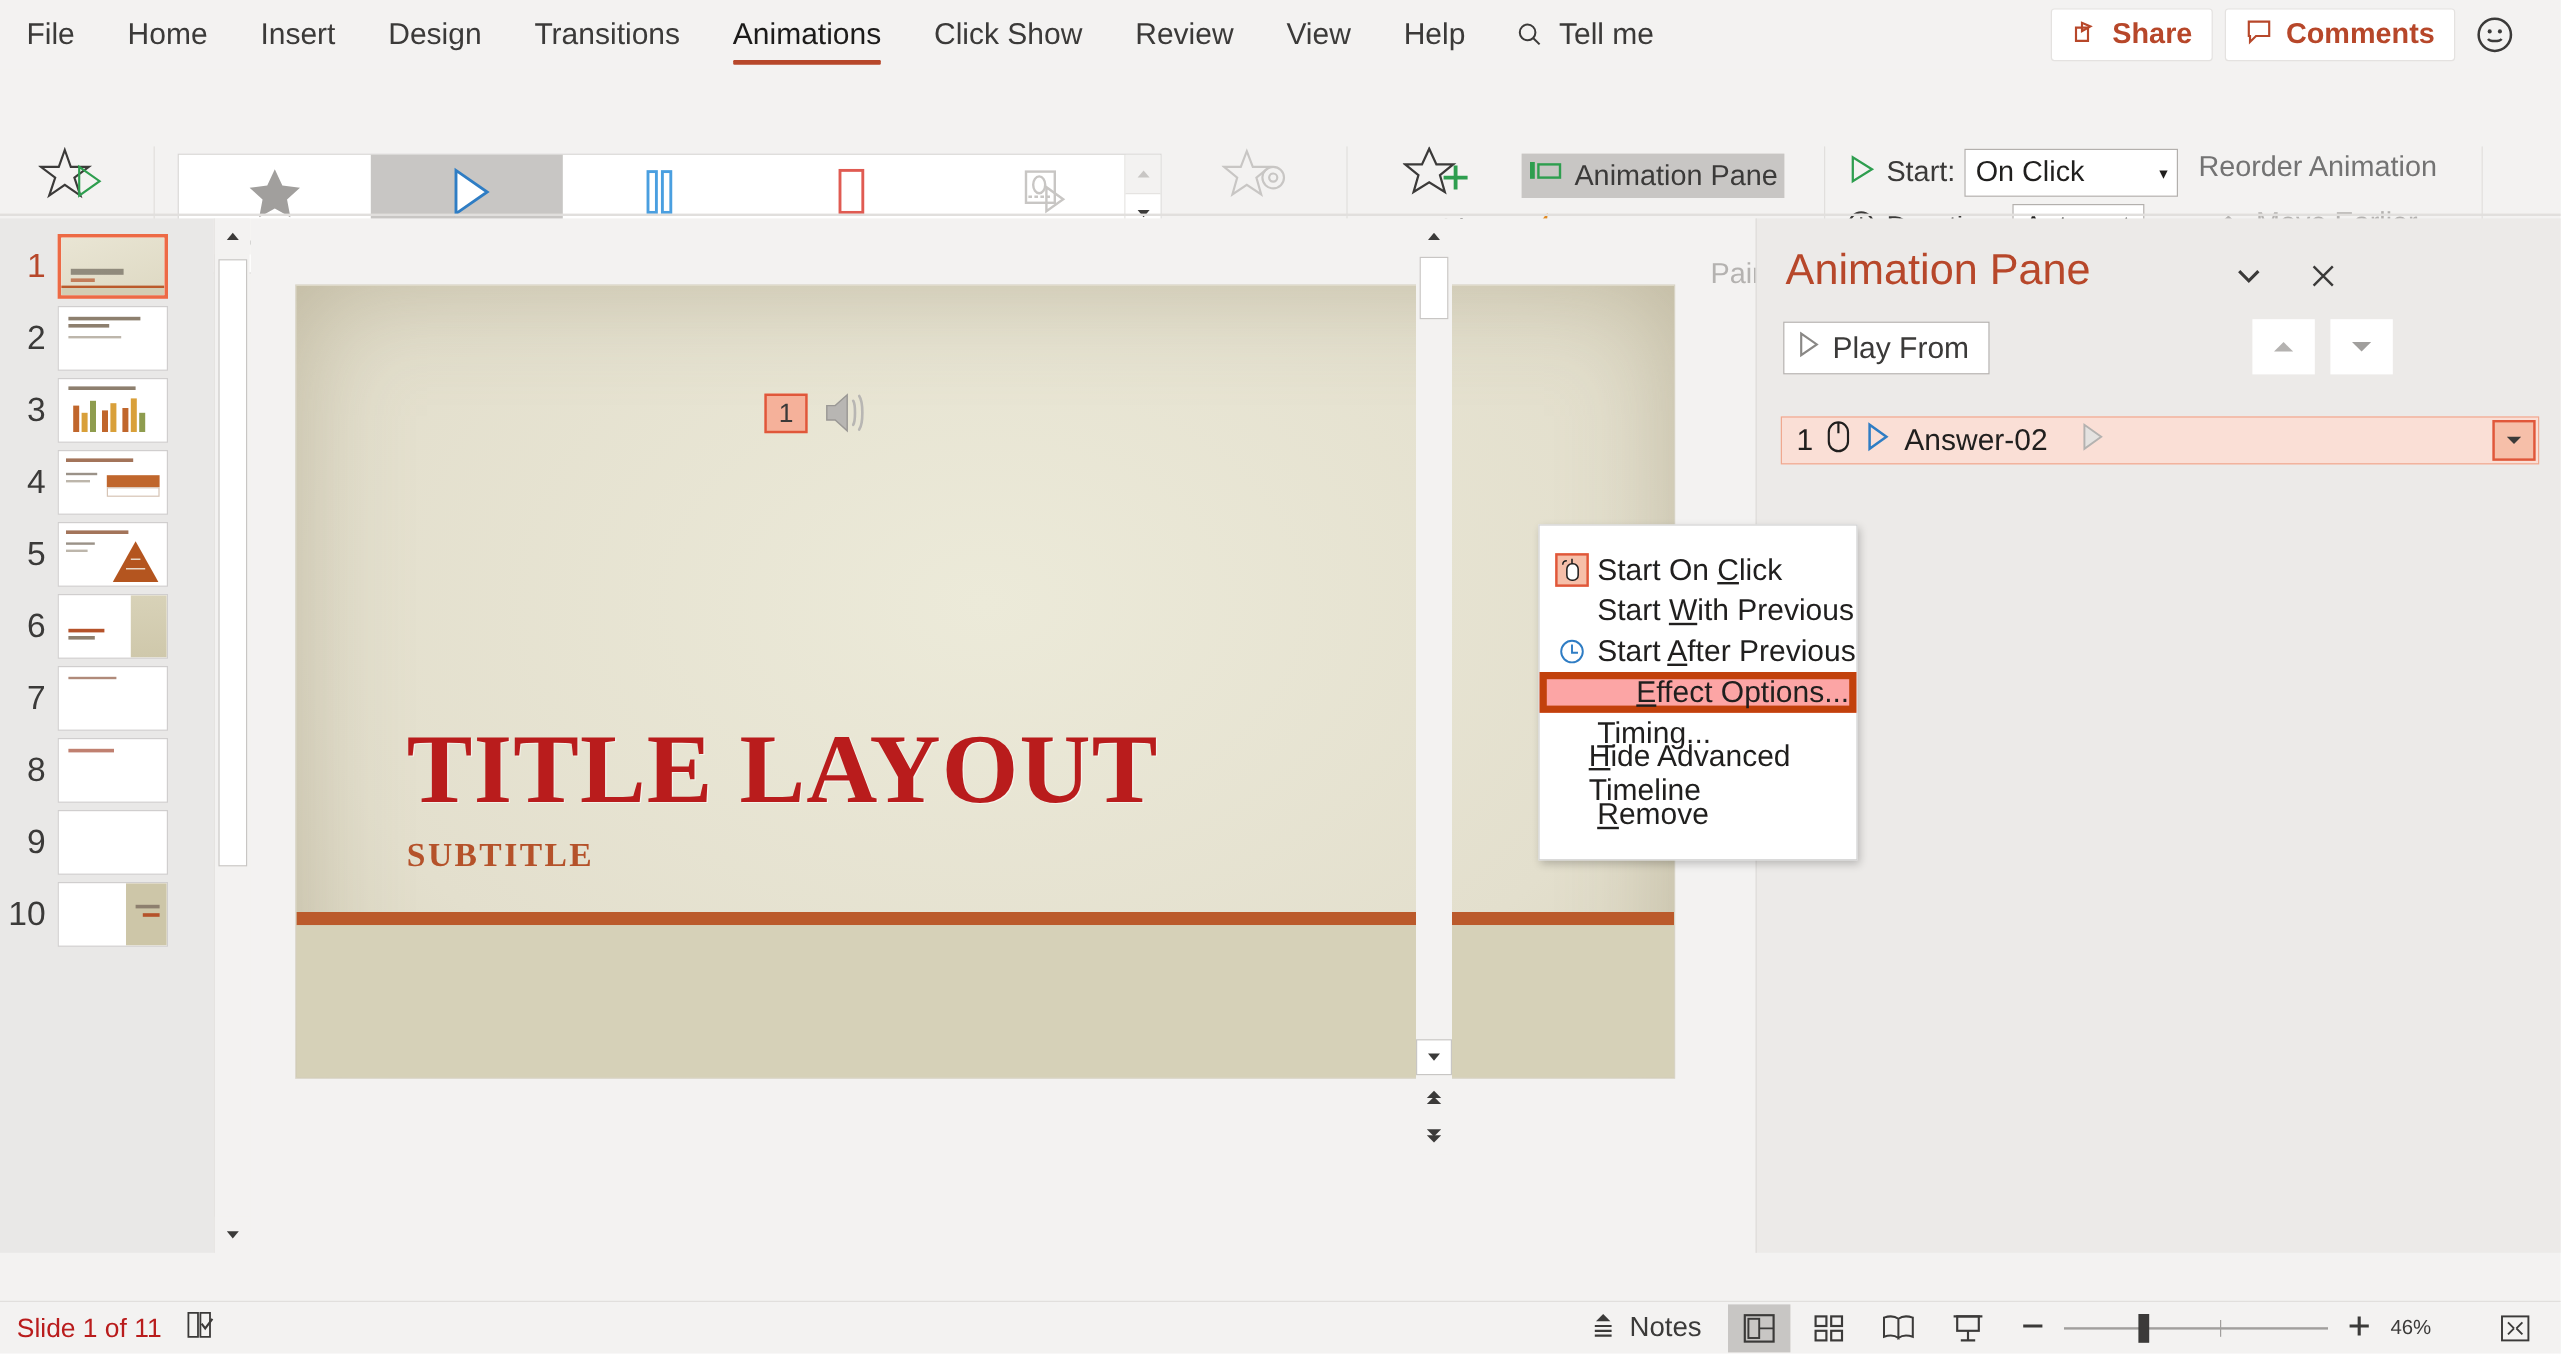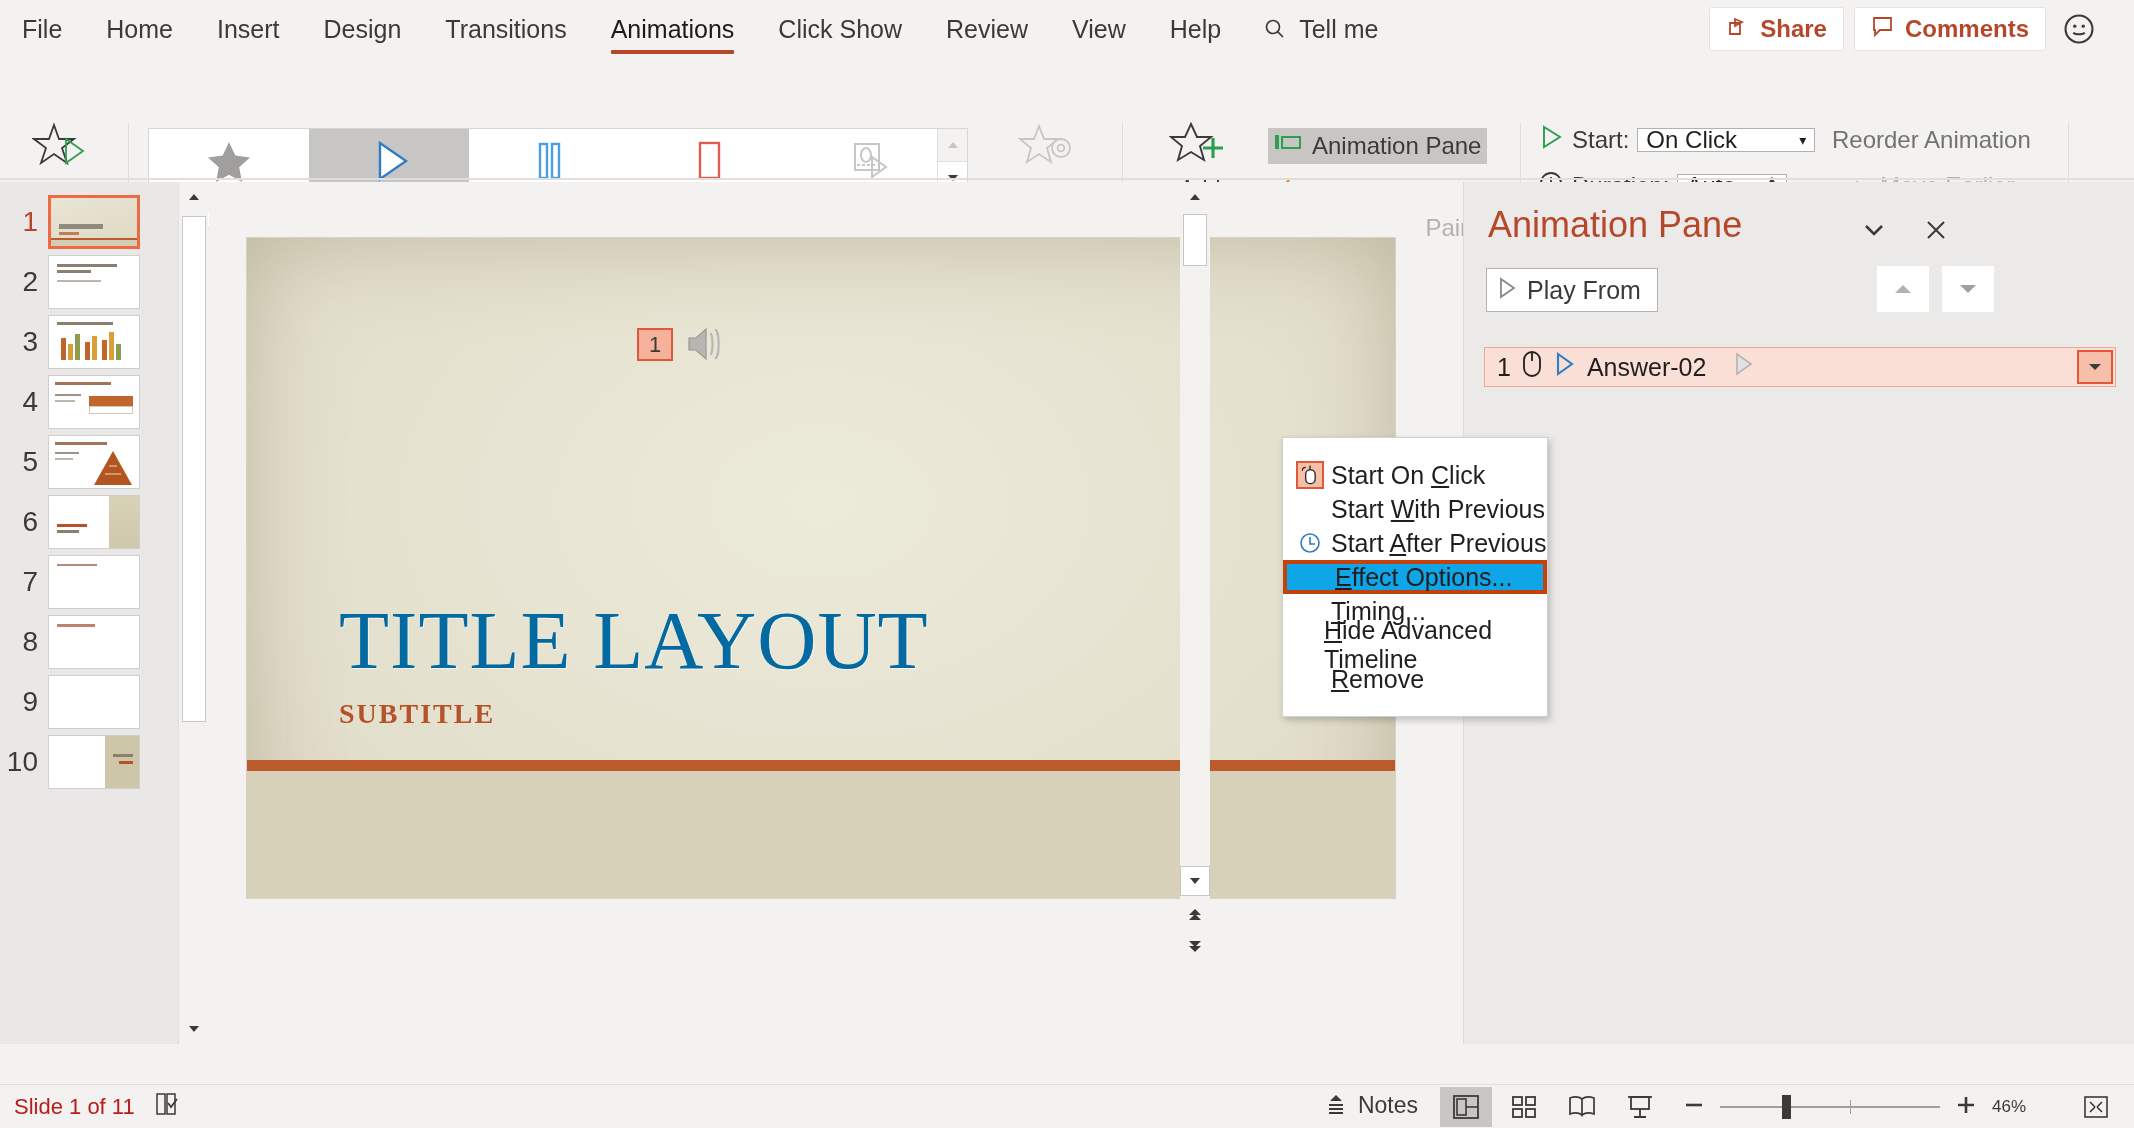--- a/index.html
+++ b/index.html
@@ -96,21 +96,21 @@
   .advrow {
     position:absolute; display:flex; align-items:center; gap:10px;
     font-size:24px; color:#3b3a39; cursor:pointer; padding:2px 6px;
   }
   .advrow.on { background:#c8c6c4; }
   .advrow.disabled { color:#b4b2b0; }
 
   
   .timrow { position:absolute; display:flex; align-items:center; gap:8px; font-size:24px; color:#3b3a39; }
   .combo {
-    border:1px solid #b3b0ad; background:#ffffff; height:24px;
+    border:1px solid #b3b0ad; background:#ffffff; height:40px;
     display:flex; align-items:center; padding:0 8px; font-size:24px; color:#201f1e;
     position:relative; cursor:pointer;
   }
   .combo .cval { flex:1; }
   .spin { display:flex; flex-direction:column; margin-left:6px; gap:2px; }
   .spin i { font-style:normal; font-size:13px; line-height:11px; color:#3b3a39; }
   .reorder-title { position:absolute; font-size:24px; color:#737373; }
   .reorder-item { position:absolute; display:flex; align-items:center; gap:12px; font-size:24px; color:#b4b2b0; }
   .collapse-ribbon { position:absolute; right:14px; top:150px; font-size:22px; color:#605e5c; cursor:pointer; }
 
@@ -146,21 +146,21 @@
     box-shadow: 0 0 0 1px #d7d3c4;
   }
   .slide-bg {
     position:absolute; inset:0;
     background:
       radial-gradient(ellipse at 50% 40%, #ecead9 0%, #e3dfcd 70%, #d9d4be 100%);
   }
   .slide-vign { position:absolute; inset:0; box-shadow: inset 0 0 90px rgba(150,140,110,.45); }
   .slide-title {
     position:absolute; left:92px; top:356px; font-family:"Liberation Serif", serif;
-    font-size:82px; font-weight:normal; color:#0369a1; letter-spacing:1px;
+    font-size:82px; font-weight:bold; color:#b91c1c; letter-spacing:1px;
     text-shadow: 1px 1px 0 rgba(255,255,255,.55);
     text-align: center;
   }
   .slide-subtitle {
     position:absolute; left:92px; top:460px; font-family:"Liberation Serif", serif;
     font-size:28px; font-weight:bold; color:#b5522a; letter-spacing:2px;
   }
   .slide-rule { position:absolute; left:0; right:0; top:522px; height:11px; background:#bb5a2b; }
   .slide-footerband { position:absolute; left:0; right:0; top:533px; bottom:0; background:#d6d1b8; }
   .anim-badge {
@@ -205,21 +205,21 @@
   .ctxmenu {
     position:absolute; left:1282px; top:437px; width:266px;
     background:#ffffff; border:1px solid #d1d1d1; box-shadow:2px 3px 7px rgba(0,0,0,.22);
     padding:20px 0;
   }
   .ctxitem {
     height:34px; display:flex; align-items:center; gap:0;
     font-size:25px; color:#201f1e; cursor:pointer; padding:0 0 0 6px;
   }
   .ctxitem .ic { width:42px; display:flex; align-items:center; justify-content:center; }
-  .ctxitem.hl { background:#0ea5e9; border:4px solid #c2410c; }
+  .ctxitem.hl { background:#fca5a5; border:6px solid #c2410c;justify-content:flex-end; }
   .ctxitem .u { text-decoration:underline; }
 
   
   .statusbar {
     position:absolute; left:0; top:1086px; width:2134px; height:42px;
     background:#f3f2f1; display:flex; align-items:center;
   }
   .sb-left { display:flex; align-items:center; gap:18px; padding-left:14px; font-size:22px; color:#b91c1c; }
   .sb-right { margin-left:auto; display:flex; align-items:center; gap:6px; padding-right:12px; }
   .viewbtn { width:52px; height:40px; display:flex; align-items:center; justify-content:center; cursor:pointer; }

